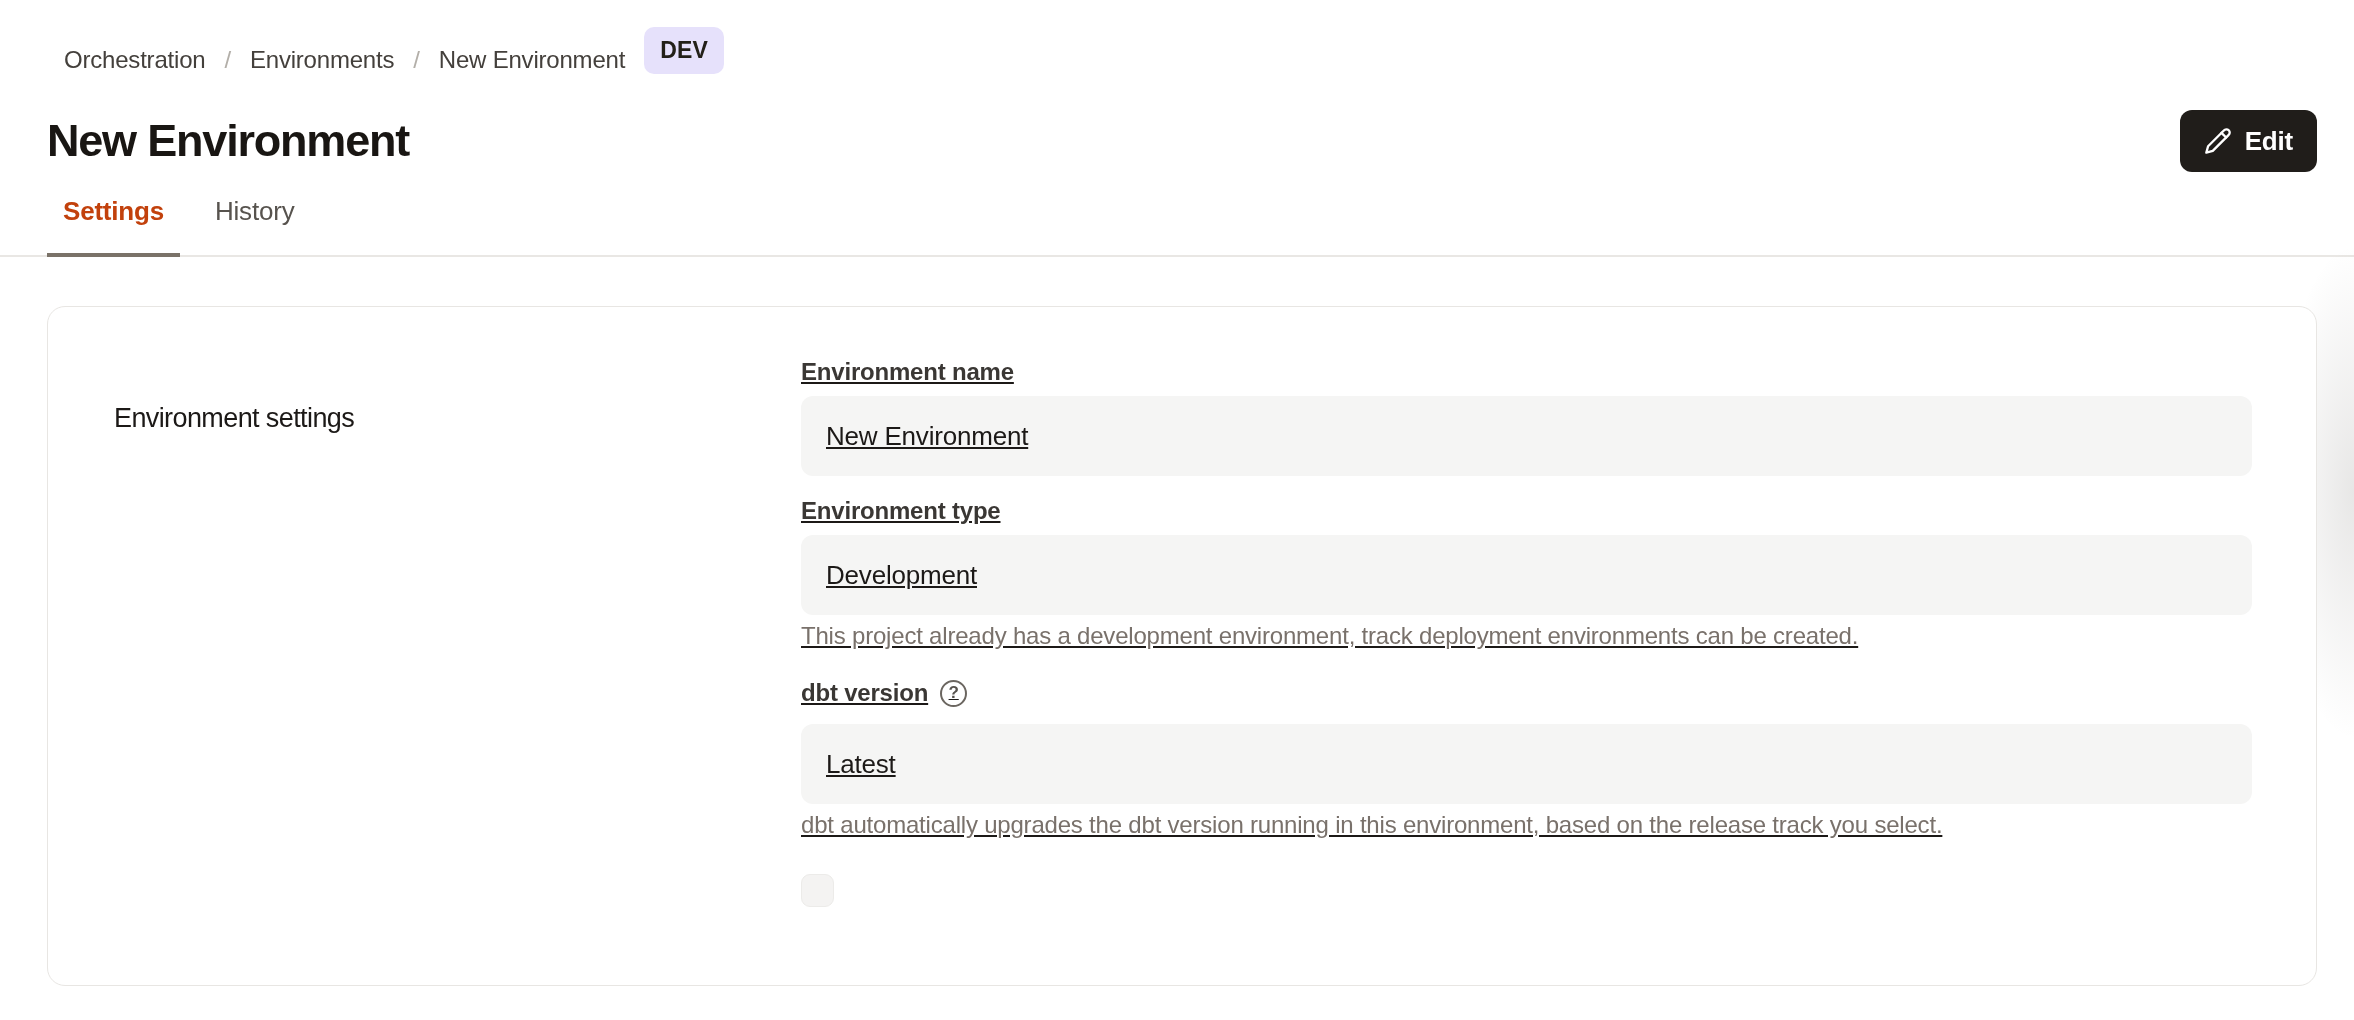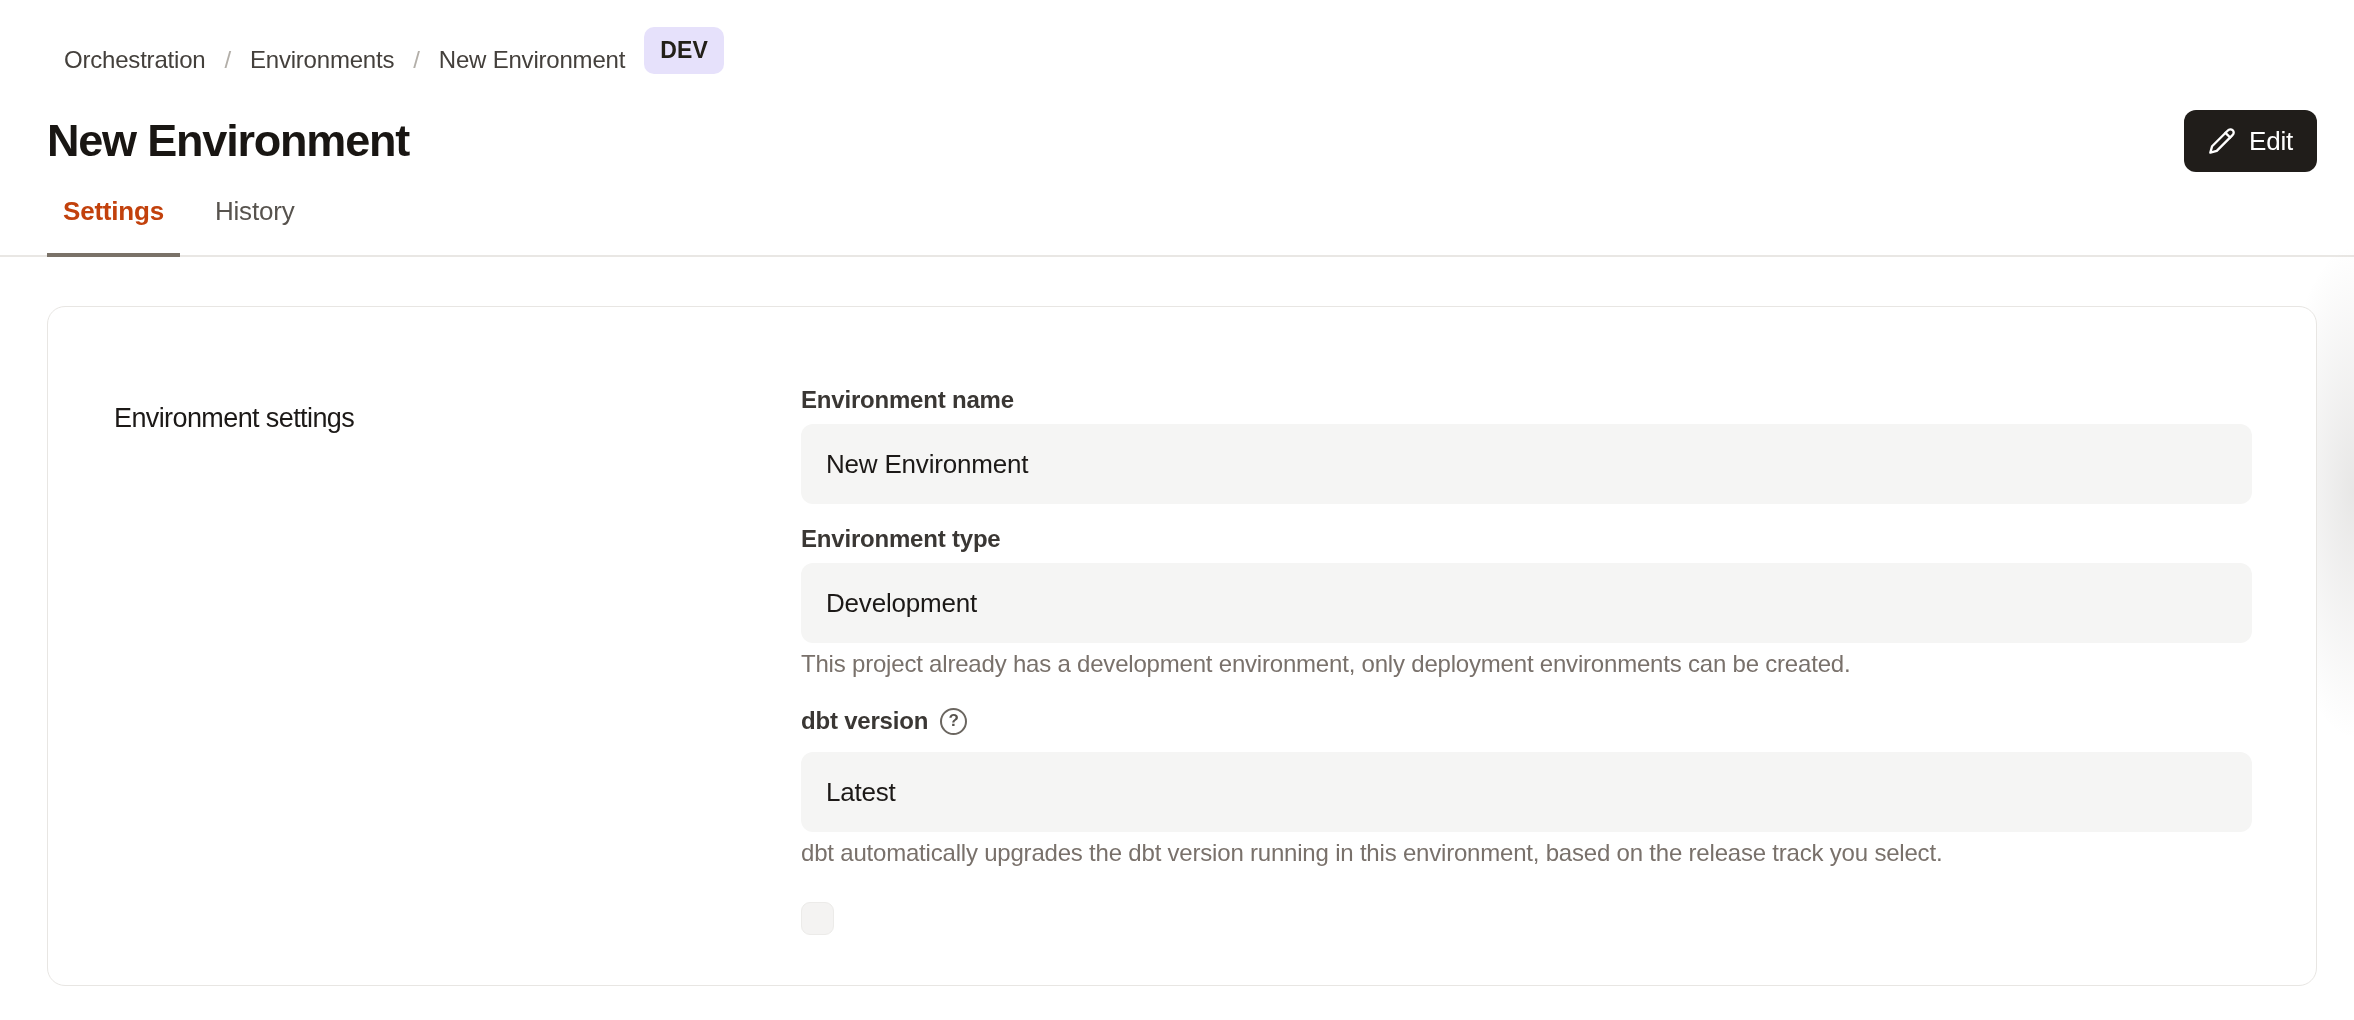--- a/index.html
+++ b/index.html
@@ -35,21 +35,21 @@
     display:flex; align-items:center; justify-content:space-between;
   }
   .page-title {
     font-size:45px; font-weight:700; letter-spacing:-1.2px; color:#191613;
   }
   .edit-btn {
     display:flex; align-items:center; gap:13px;
     background:#201d1a; color:#ffffff;
     border:none; border-radius:12px;
     height:62px; padding:0 24px;
-    font-size:26px; font-weight:400; letter-spacing:-0.2px;
+    font-size:26px; font-weight:700; letter-spacing:-0.2px;
     font-family:inherit; cursor:pointer;
   }
   .edit-btn svg { width:28px; height:28px; display:block; }
 
   
   .tabs { position:absolute; left:47px; top:196px; display:flex; z-index:2; }
   .tab {
     padding:0 16px; height:61px;
     font-size:26px; font-weight:500; color:#57534e;
     letter-spacing:-0.2px; cursor:pointer;
@@ -78,21 +78,21 @@
     width:2270px; height:680px;
     background:#ffffff;
     border:1.5px solid #e8e6e3;
     border-radius:18px;
   }
   .section-title {
     position:absolute; left:66px; top:52px;
     font-size:27px; font-weight:400; letter-spacing:-0.6px; color:#1c1917;margin-top:44px;
   }
 
-  .form { position:absolute; left:753px; top:78px; width:1451px; }
+  .form { position:absolute; left:753px; top:50px; width:1451px;text-decoration:underline; }
   .field-label {
     display:flex; align-items:center;
     font-size:24px; font-weight:600; color:#3a3734;
     line-height:30px; letter-spacing:-0.2px;
   }
   .text-input {
     display:block; width:100%; height:80px;
     margin-top:9px; padding:0 25px;
     background:#f5f5f4; border:none; border-radius:12px;
     font-size:26px; color:#1c1917; letter-spacing:-0.2px;
@@ -162,21 +162,21 @@
   <section class="card">
     <h2 class="section-title">Environment settings</h2>
 
     <div class="form">
 
       <div class="field-label">Environment name</div>
       <input class="text-input" type="text" readonly="" value="New Environment" style="">
 
       <div class="field-label g2">Environment type</div>
       <input class="text-input" type="text" readonly="" value="Development" style="">
-      <p class="helper">This project already has a development environment, only deployment environments can be created.</p>
+      <p class="helper">This project already has a development environment, track deployment environments can be created.</p>
 
       <div class="field-label g3">
         <span>dbt version</span>
         <span class="help-icon">?</span>
       </div>
       <input class="text-input input-gap-lg" type="text" readonly="" value="Latest" style="">
       <p class="helper">dbt automatically upgrades the dbt version running in this environment, based on the release track you select.</p>
 
       <div class="checkbox-row">
         <div class="checkbox"></div>

